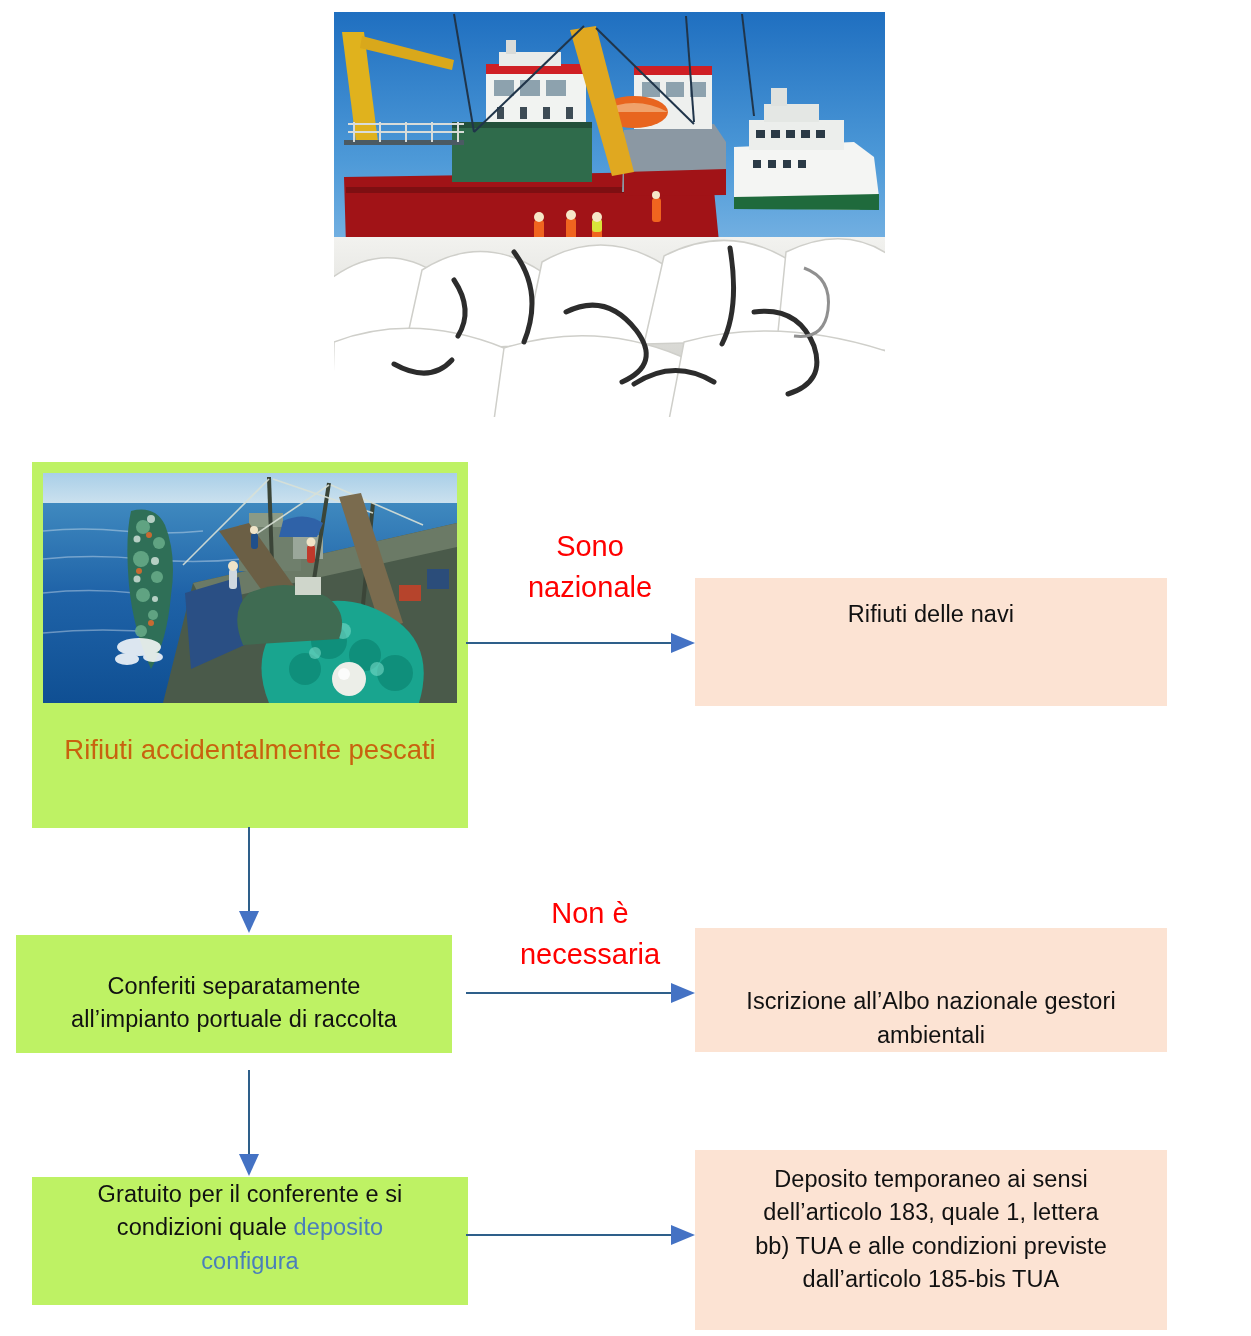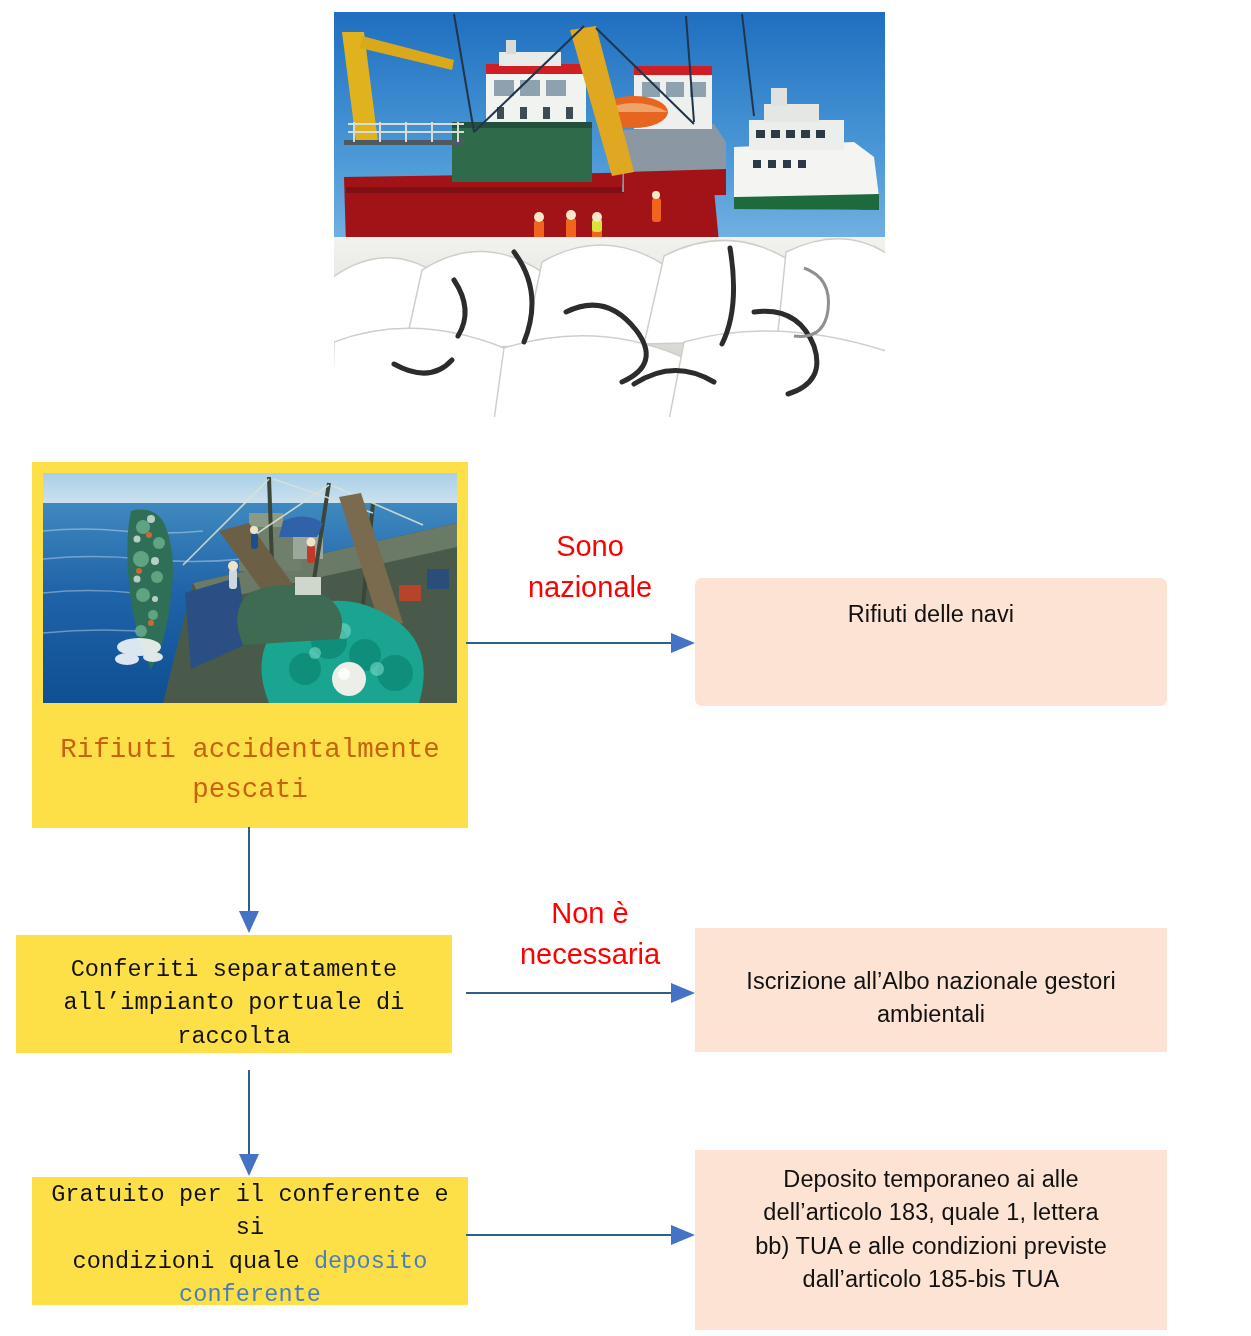--- a/index.html
+++ b/index.html
@@ -28,21 +28,21 @@
   #hero-photo svg { display: block; width: 100%; height: 100%; }
 
   
   .flow-box {
     position: absolute;
     box-sizing: border-box;
     display: flex;
     flex-direction: column;
     align-items: center;
   }
-  .box-blue { background: #fde047; font-family: Liberation Mono, monospace; }
+  .box-blue { background: #bef264; }
   .box-peach { background: #fce3d3; }
 
   .box-text {
     text-align: center;
     color: #111111;
     font-size: 23.5px;
     line-height: 1.42;
     letter-spacing: 0.1px;
   }
 
@@ -88,28 +88,27 @@
   }
   .accent-blue { color: #4a7ebb; }
 
   #box-rifiuti-navi {
     left: 695px;
     top: 578px;
     width: 472px;
     height: 128px;
     justify-content: flex-start;
     padding-top: 20px;
-    border-radius: 7px;
   }
   #box-iscrizione {
     left: 695px;
     top: 928px;
     width: 472px;
     height: 124px;
-    justify-content: center;
+    justify-content: flex-end;
     padding-top: 16px;
   }
   #box-deposito {
     left: 695px;
     top: 1150px;
     width: 472px;
     height: 180px;
     justify-content: flex-start;
     padding-top: 13px;
   }
@@ -428,29 +427,29 @@
 
 <svg class="arrow-svg" style="left:236px; top:1070px;" width="28" height="108">
   <line x1="13" y1="0" x2="13" y2="86" stroke="#2e5f8a" stroke-width="2"></line>
   <polygon points="3,84 23,84 13,106" fill="#4472c4"></polygon>
 </svg>
 
 <div class="flow-box box-blue" id="box-gratuito">
   <div class="box-text">
     <div>Gratuito per il conferente e si</div>
     <div><span>condizioni quale </span><span class="accent-blue">deposito</span></div>
-    <div class="accent-blue">conferente</div>
+    <div class="accent-blue">configura</div>
   </div>
 </div>
 
 <svg class="arrow-svg" style="left:466px; top:1222px;" width="235" height="28">
   <line x1="0" y1="13" x2="208" y2="13" stroke="#2e5f8a" stroke-width="2"></line>
   <polygon points="205,3 229,13 205,23" fill="#4472c4"></polygon>
 </svg>
 
 <div class="flow-box box-peach" id="box-deposito">
   <div class="box-text">
-    <div>Deposito temporaneo ai alle</div>
+    <div>Deposito temporaneo ai sensi</div>
     <div>dell’articolo 183, quale 1, lettera</div>
     <div>bb) TUA e alle condizioni previste</div>
     <div>dall’articolo 185-bis TUA</div>
   </div>
 </div>
 
 </body></html>

